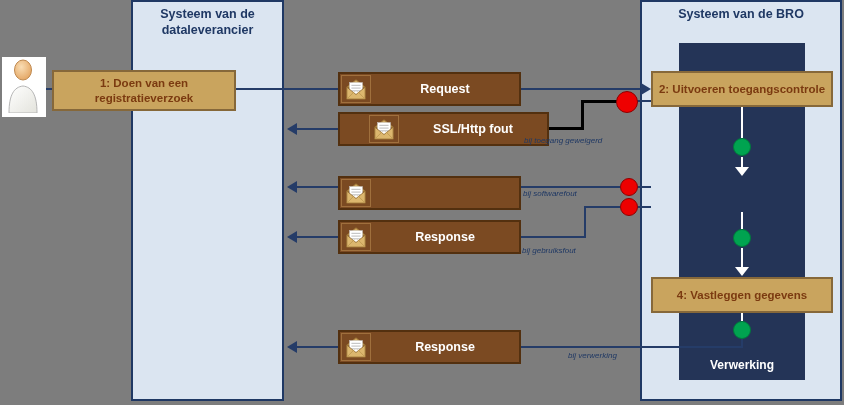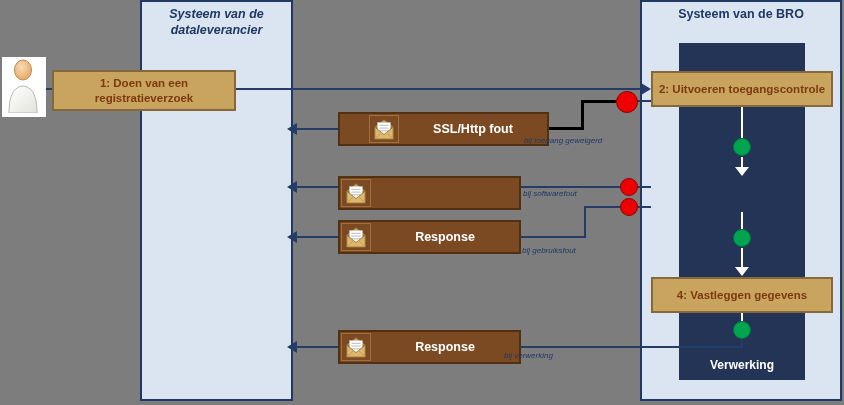--- a/index.html
+++ b/index.html
@@ -26,21 +26,21 @@
   .node.green{background:#00a350;border:1px solid #007a3c;}
   .cond{position:absolute;font-size:8px;font-style:italic;font-weight:normal;color:#1f3864;z-index:5;white-space:nowrap;}
   .actor{position:absolute;left:2px;top:57px;width:44px;height:60px;background:#ffffff;z-index:3;
          display:flex;align-items:flex-end;justify-content:center;}
 </style>
 </head>
 <body>
 
 <div class="canvas">
 
-  <div class="lane" style="left:140px;width:149px;font-style:italic;">
+  <div class="lane" style="left:131px;width:149px;">
     <div class="lane-title">Systeem van de dataleverancier</div>
   </div>
 
   <div class="lane" style="left:640px;width:198px;">
     <div class="lane-title">Systeem van de BRO</div>
     <div class="inner-panel" style="left:37px;top:41px;width:126px;height:337px;">
       <div class="processing-label">Verwerking</div>
     </div>
   </div>
 
@@ -111,20 +111,35 @@
   <div class="task" style="left:52px;top:70px;width:180px;height:37px;justify-content:center;">
     <span>1: Doen van een registratieverzoek</span>
   </div>
   <div class="task" style="left:651px;top:71px;width:178px;height:32px;">
     <span>2: Uitvoeren toegangscontrole</span>
   </div>
   <div class="task" style="left:651px;top:277px;width:178px;height:32px;">
     <span>4: Vastleggen gegevens</span>
   </div>
 
+  <div class="message" style="top:72px;">
+    <span class="msg-icon">
+      <svg width="24" height="22" viewBox="0 0 26 24">
+          <polygon points="3,10 13,2 23,10" fill="#cfa75e" stroke="#9a7336"></polygon>
+          <rect x="6" y="5" width="14" height="13" fill="#fff" stroke="#ccc" stroke-width="0.5"></rect>
+          <line x1="8" y1="8" x2="18" y2="8" stroke="#b5b5b5"></line>
+          <line x1="8" y1="11" x2="18" y2="11" stroke="#b5b5b5"></line>
+          <line x1="8" y1="14" x2="18" y2="14" stroke="#b5b5b5"></line>
+          <polygon points="3,10 13,18 23,10 23,23 3,23" fill="#dcb76e" stroke="#9a7336"></polygon>
+          <line x1="3" y1="23" x2="11" y2="15" stroke="#c09a52"></line>
+          <line x1="23" y1="23" x2="15" y2="15" stroke="#c09a52"></line>
+        </svg>
+    </span>
+    <span class="msg-label">Request</span>
+  </div>
 
   <div class="message" style="top:112px;padding-left:28px;">
     <span class="msg-icon">
       <svg width="24" height="22" viewBox="0 0 26 24">
           <polygon points="3,10 13,2 23,10" fill="#cfa75e" stroke="#9a7336"></polygon>
           <rect x="6" y="5" width="14" height="13" fill="#fff" stroke="#ccc" stroke-width="0.5"></rect>
           <line x1="8" y1="8" x2="18" y2="8" stroke="#b5b5b5"></line>
           <line x1="8" y1="11" x2="18" y2="11" stroke="#b5b5b5"></line>
           <line x1="8" y1="14" x2="18" y2="14" stroke="#b5b5b5"></line>
           <polygon points="3,10 13,18 23,10 23,23 3,23" fill="#dcb76e" stroke="#9a7336"></polygon>
@@ -178,15 +193,15 @@
           <line x1="3" y1="23" x2="11" y2="15" stroke="#c09a52"></line>
           <line x1="23" y1="23" x2="15" y2="15" stroke="#c09a52"></line>
         </svg>
     </span>
     <span class="msg-label">Response</span>
   </div>
 
   <div class="cond" style="left:524px;top:136px;">bij toegang geweigerd</div>
   <div class="cond" style="left:523px;top:189px;">bij softwarefout</div>
   <div class="cond" style="left:522px;top:246px;">bij gebruiksfout</div>
-  <div class="cond" style="left:504px;top:351px;">bij verwerking</div>
+  <div class="cond" style="left:520px;top:351px;padding-left:48px;">bij verwerking</div>
 
 </div>
 
 </body></html>

